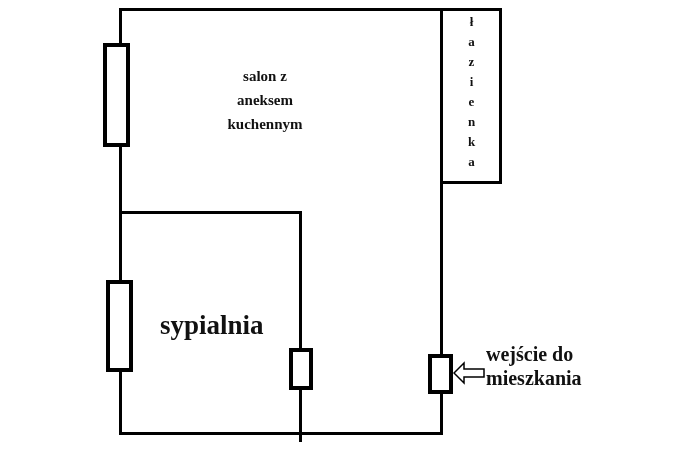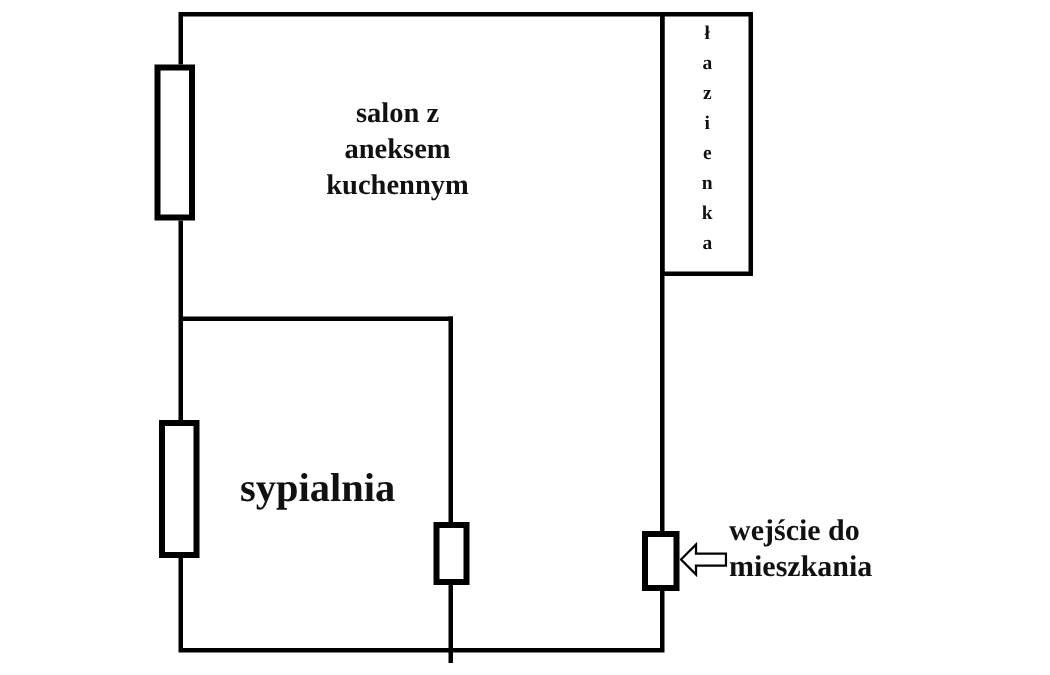--- a/index.html
+++ b/index.html
@@ -41,21 +41,21 @@
   .room-label {
     position: absolute;
     font-weight: bold;
     white-space: pre-line;
   }
   .living-label {
     left: 168px;
     top: 64px;
     width: 194px;
     text-align: center;
-    font-size: 19px;
+    font-size: 15px;
     line-height: 24px;
   }
   .bedroom-label {
     left: 160px;
     top: 310px;
     font-size: 27px;
     line-height: 30px;
   }
   .bathroom-label-box {
     position: absolute;

